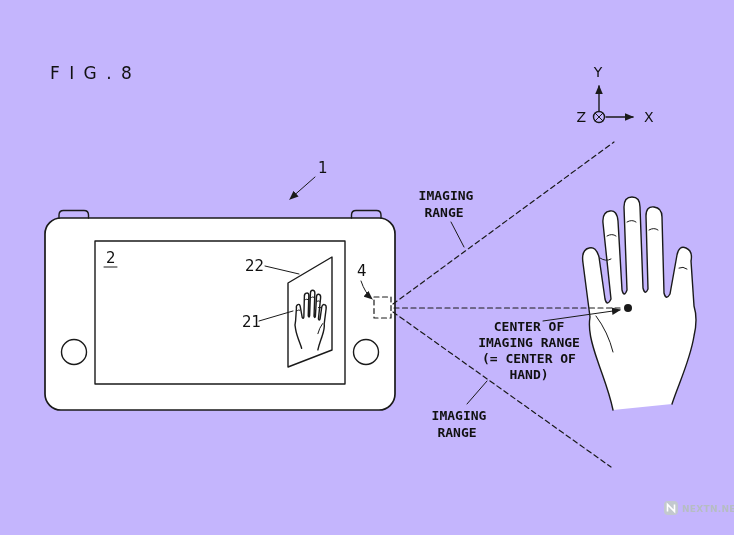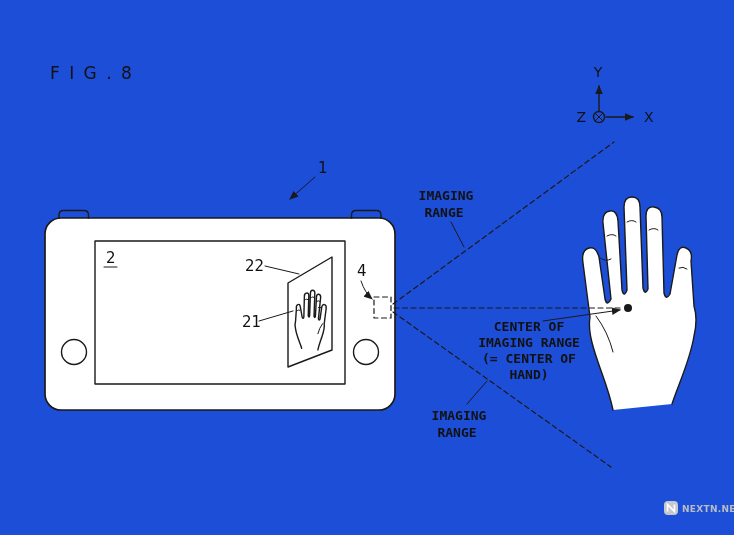--- a/index.html
+++ b/index.html
@@ -1,16 +1,16 @@
 <!DOCTYPE html>
 <html><head>
 <meta charset="utf-8">
 <style>
   html,body { margin:0; padding:0; background:#ffffff; }
-  .canvas { position:relative; width:734px; height:535px; background:#1d4ed8; overflow:hidden; }
+  .canvas { position:relative; width:734px; height:535px; background:#c4b5fd; overflow:hidden; }
   svg { display:block; }
   .ln   { fill:none; stroke:#1a1a1a; stroke-width:1.4; stroke-linecap:round; stroke-linejoin:round; }
   .thin { stroke-width:1.0; }
   .thick{ stroke-width:1.7; }
   .dash { stroke-dasharray:5 3.5; stroke-width:1.2; }
   .fillw{ fill:#ffffff; }
   .txt  { font-family:"DejaVu Sans Mono", monospace; font-weight:bold; font-size:13px; fill:#111; }
   .ref  { font-family:"DejaVu Sans", sans-serif; font-size:15px; fill:#111; }
   .title{ font-family:"DejaVu Sans", sans-serif; font-size:17px; font-weight:500; letter-spacing:2px; fill:#111; }
   .axis { font-family:"DejaVu Sans", sans-serif; font-size:14px; fill:#111; }

